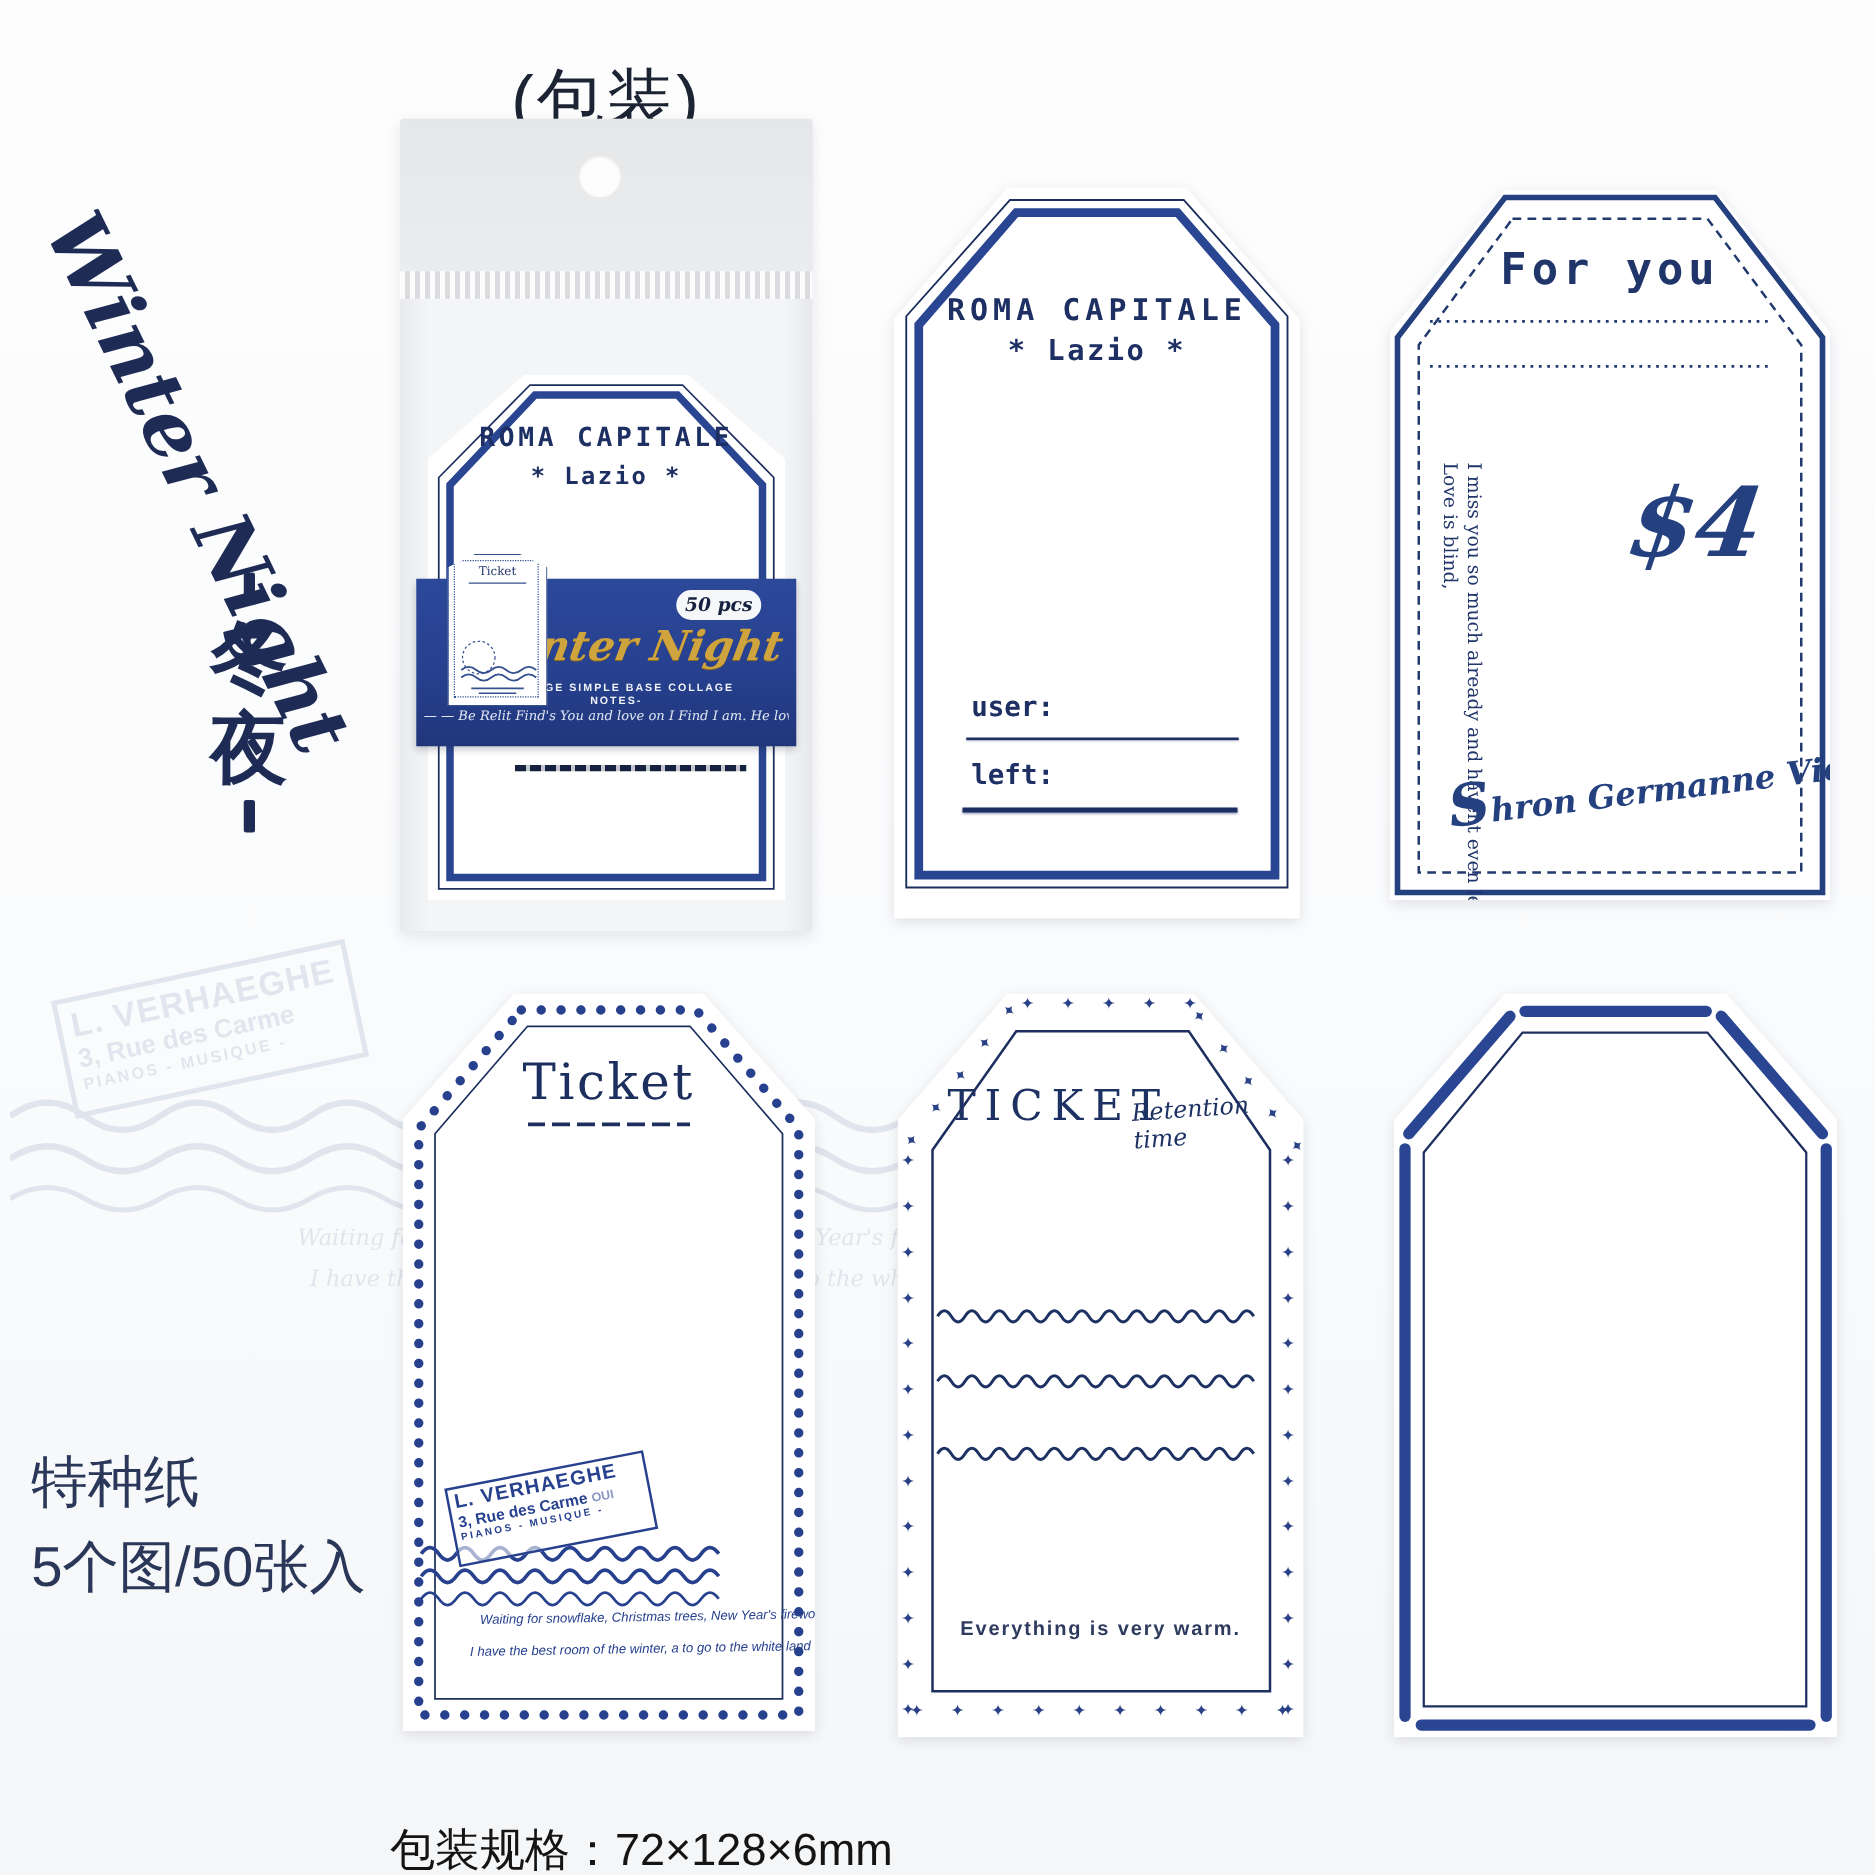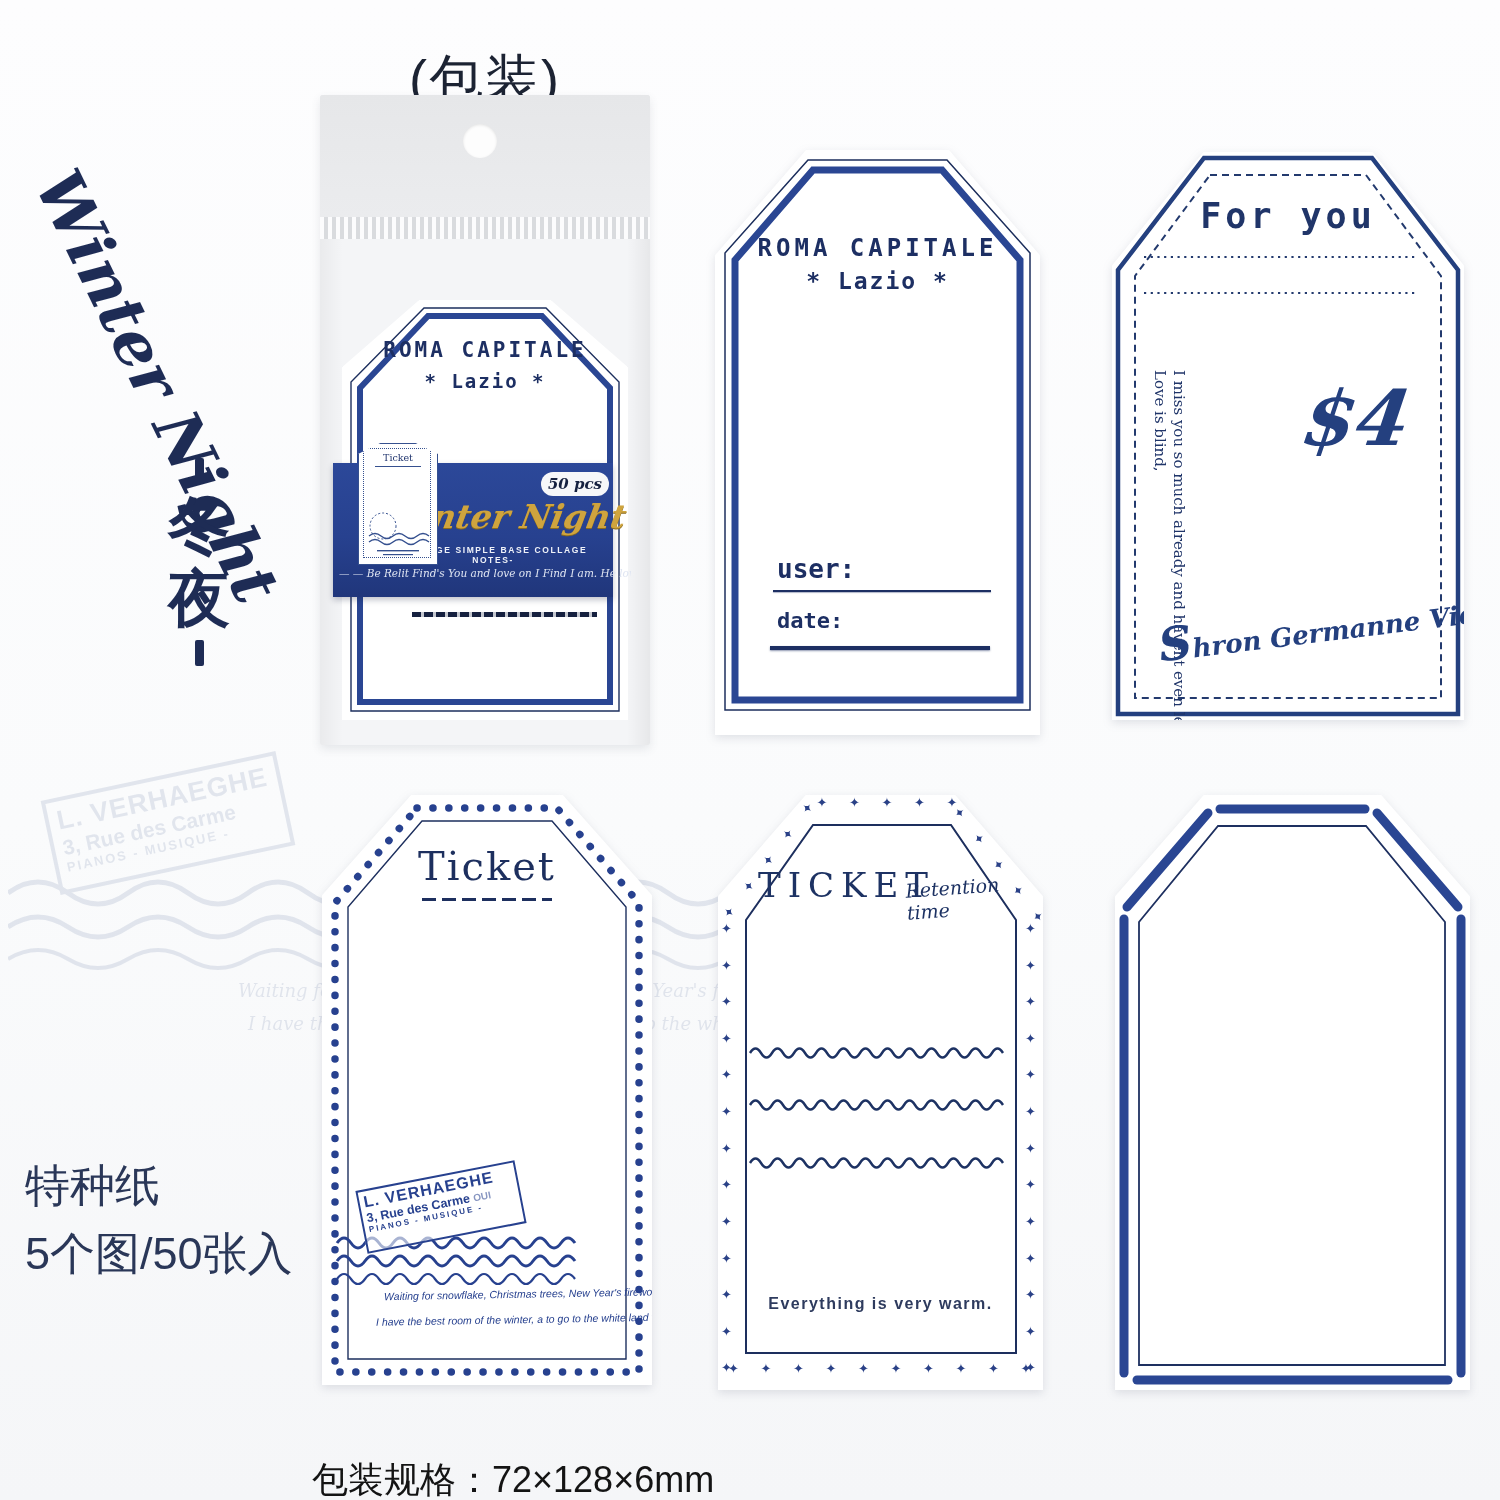--- a/index.html
+++ b/index.html
@@ -28,21 +28,21 @@
   .bag-hole{left:143px;top:29px;width:34px;height:34px;border-radius:50%;background:#fdfdfd;box-shadow:inset 0 1px 3px rgba(0,0,0,.10);}
   .bag-perf{left:0;top:122px;width:330px;height:22px;
     background:repeating-linear-gradient(90deg,#fcfcfd 0 4px,#d9dbde 4px 8px);}
   .pkg-tag{left:22px;top:205px;width:286px;height:420px;background:#fff;
     clip-path:polygon(27% 0,73% 0,100% 16%,100% 100%,0 100%,0 16%);
     box-shadow:0 2px 5px rgba(60,70,90,.15);}
   .pkg-tag-title{left:0;top:38px;width:286px;font-size:21px;font-weight:700;letter-spacing:3px;color:#1d2f63;}
   .pkg-tag-sub{left:0;top:70px;width:286px;font-size:19px;font-weight:700;letter-spacing:2px;color:#1d2f63;}
   .fineprint{left:70px;top:312px;width:185px;height:5px;
     background:repeating-linear-gradient(90deg,#16213f 0 9px,rgba(22,33,63,.25) 9px 12px);}
-  .band{left:13px;top:368px;width:280px;height:134px;
+  .band{left:13px;top:368px;width:304px;height:134px;
     background:linear-gradient(180deg,#2c4899 0%,#27418f 55%,#20367b 100%);
     box-shadow:0 3px 6px rgba(10,20,50,.25);}
   .pill{left:208px;top:9px;width:68px;height:24px;background:#f6f7f9;border-radius:13px;
     font-size:15px;font-style:italic;font-weight:700;color:#16213f;line-height:24px;}
   .brand{left:50px;top:34px;width:210px;font-size:33px;font-weight:700;color:#cfa43e;
     transform:skewX(-10deg);text-shadow:0 1px 0 #8a6b1e;white-space:nowrap;}
   .band-sub{left:45px;top:82px;width:230px;font-size:8.5px;font-weight:700;letter-spacing:1.6px;color:#eef1f8;}
   .band-script{left:6px;top:104px;width:292px;font-size:10.5px;color:#dfe5f2;white-space:nowrap;overflow:hidden;}
   .mini-ticket{left:38px;top:348px;width:78px;height:120px;background:#fff;border:1px solid #35508f;
     clip-path:polygon(28% 0,72% 0,100% 9%,100% 100%,0 100%,0 9%);box-shadow:0 1px 3px rgba(0,0,0,.2);}
@@ -56,21 +56,21 @@
   .cut28{clip-path:polygon(28% 0,72% 0,100% 18%,100% 100%,0 100%,0 18%);}
   .cut26{clip-path:polygon(26% 0,74% 0,100% 20%,100% 100%,0 100%,0 20%);}
   .cut27{clip-path:polygon(27% 0,73% 0,100% 17%,100% 100%,0 100%,0 17%);}
   .cut25{clip-path:polygon(25% 0,75% 0,100% 17%,100% 100%,0 100%,0 17%);}
   .art{position:absolute;left:0;top:0;}
 
   
   .t2{left:715px;top:150px;width:325px;height:585px;}
   .t2-title{left:0;top:84px;width:325px;font-size:24px;font-weight:700;letter-spacing:4px;color:#1d2f63;}
   .t2-sub{left:0;top:118px;width:325px;font-size:23px;font-weight:700;letter-spacing:2px;color:#1d2f63;}
-  .t2-user{left:62px;top:404px;font-size:26px;font-weight:700;color:#1d2f63;}
+  .t2-user{left:62px;top:404px;font-size:22px;font-weight:700;color:#1d2f63;}
   .t2-line1{left:58px;top:440px;width:218px;height:2px;background:#1d2f63;box-shadow:0 1px 1px rgba(29,47,99,.35);}
   .t2-date{left:62px;top:458px;font-size:22px;font-weight:700;color:#1d2f63;}
   .t2-line2{left:55px;top:496px;width:220px;height:3.5px;background:#1d2f63;box-shadow:0 1px 2px rgba(29,47,99,.5);}
 
   
   .t3{left:1112px;top:152px;width:352px;height:568px;}
   .t3-title{left:0;top:44px;width:352px;font-size:35px;font-weight:700;letter-spacing:4px;color:#203569;}
   .t3-vert{transform:rotate(90deg);transform-origin:0 0;white-space:nowrap;font-size:15px;color:#203569;}
   .t3-price{left:190px;top:222px;width:110px;font-size:76px;font-weight:700;font-style:italic;color:#24407f;transform:skewX(-8deg);}
   .t3-sign{left:46px;top:452px;width:240px;font-size:26px;font-style:italic;font-weight:600;color:#24407f;transform:rotate(-7deg);white-space:nowrap;}
@@ -188,21 +188,21 @@
   <div class="abs tagwrap t2">
     <div class="tag cut28">
       <svg class="art" width="325" height="585" viewBox="0 0 325 585">
         <path d="M93 10 L232 10 L315 103 L315 560 L10 560 L10 103 Z" fill="none" stroke="#1c2e5c" stroke-width="1.5"></path>
         <path d="M98 20 L227 20 L305 110 L305 550 L20 550 L20 110 Z" fill="none" stroke="#2a4693" stroke-width="7"></path>
       </svg>
       <div class="abs t2-title ctr mono">ROMA CAPITALE</div>
       <div class="abs t2-sub ctr mono">*  Lazio  *</div>
       <div class="abs t2-user mono">user:</div>
       <div class="abs t2-line1"></div>
-      <div class="abs t2-date mono">date:</div>
+      <div class="abs t2-date mono">left:</div>
       <div class="abs t2-line2"></div>
     </div>
   </div>
 
   <div class="abs tagwrap t3">
     <div class="tag cut26">
       <svg class="art" width="352" height="568" viewBox="0 0 352 568">
         <path d="M92 6 L260 6 L346 118 L346 562 L6 562 L6 118 Z" fill="none" stroke="#24407f" stroke-width="4.5"></path>
         <path d="M98 23 L254 23 L329 124 L329 546 L23 546 L23 124 Z" fill="none" stroke="#233a6e" stroke-width="2" stroke-dasharray="7 5"></path>
         <path d="M32 105 H 306" fill="none" stroke="#233a6e" stroke-width="2.2" stroke-dasharray="2.2 4.5"></path>

